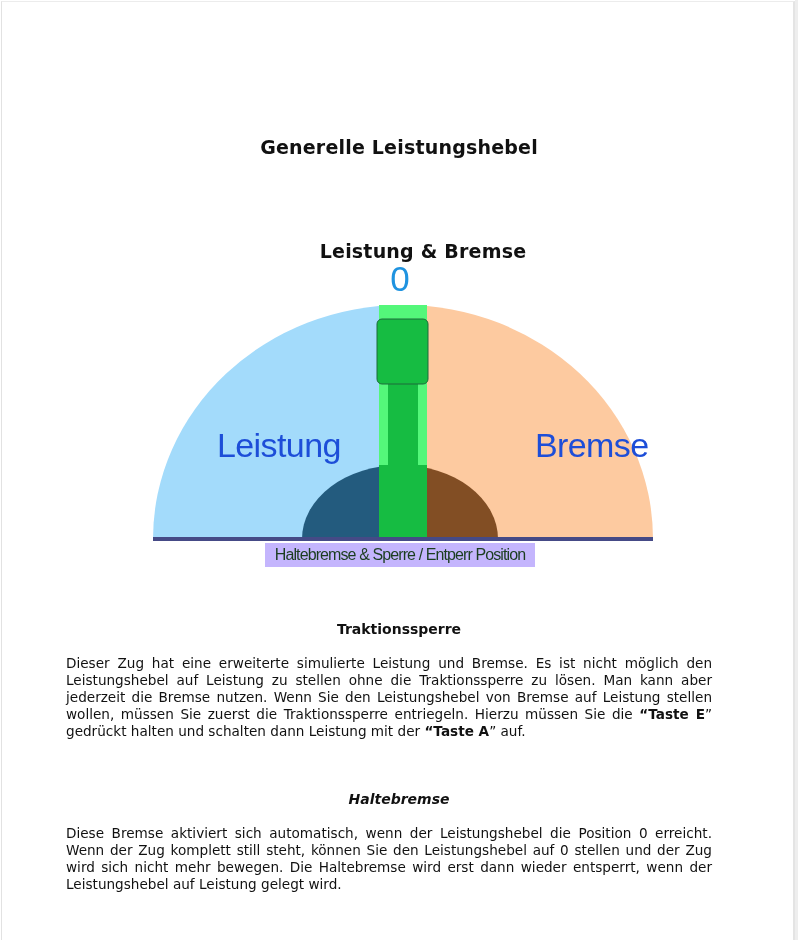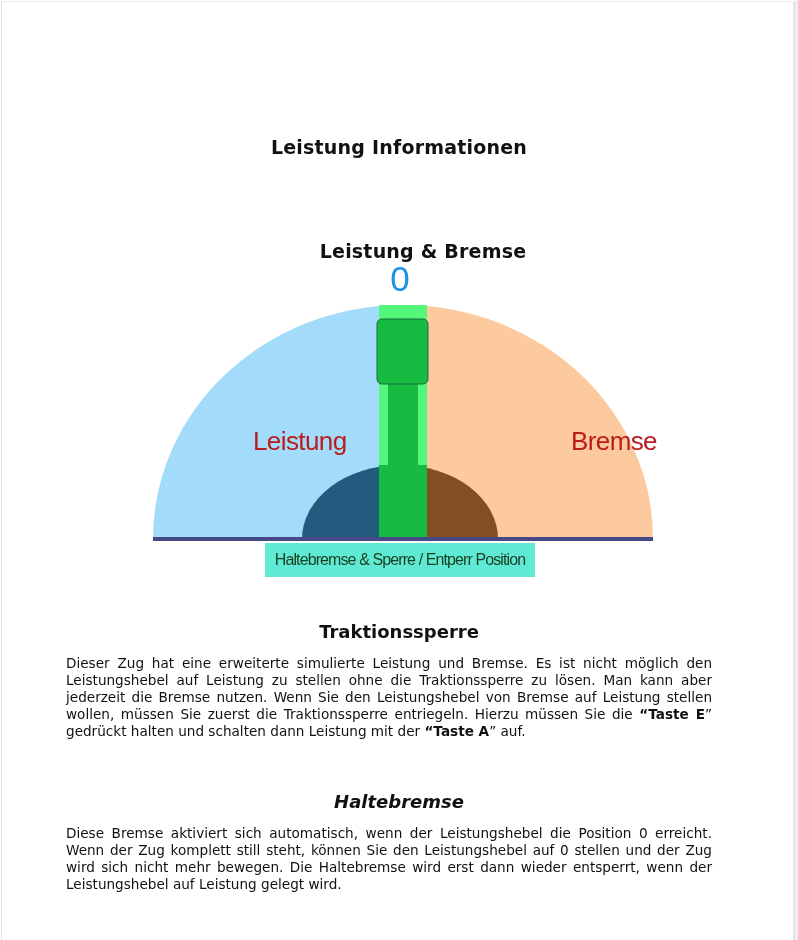--- a/index.html
+++ b/index.html
@@ -27,53 +27,53 @@
     #sub-title { top: 240px; margin-left: 24px; }
 
     .diagram { position: absolute; left: 0; top: 255px; width: 798px; height: 330px; }
     .diagram svg { position: absolute; left: 0; top: 0; }
     .zero-label {
       position: absolute; left: 380px; top: 4px; width: 40px; text-align: center;
       font-family: "Liberation Sans", sans-serif; font-size: 35px; color: #1f93e0;
     }
     .sector-label {
       position: absolute; font-family: "Liberation Sans", sans-serif;
-      font-size: 26px; color: #b91c1c; letter-spacing: -0.6px; margin-left: 36px;
+      font-size: 34px; color: #1d4ed8; letter-spacing: -0.6px;
     }
     #label-leistung { left: 217px; top: 171px; }
     #label-bremse { left: 535px; top: 171px; }
     .position-label {
-      position: absolute; left: 265px; top: 288px; width: 270px; height: 34px;
-      background: #5eead4; color: #1b3d1f;
+      position: absolute; left: 265px; top: 288px; width: 270px; height: 24px;
+      background: #c4b5fd; color: #1b3d1f;
       font-family: "Liberation Sans", sans-serif; font-size: 16px; letter-spacing: -0.9px;
       display: flex; align-items: center; justify-content: center; white-space: nowrap;
     }
 
     .section-heading {
       position: absolute; left: 0; width: 798px; text-align: center;
-      font-weight: bold; font-size: 18px;
+      font-weight: bold; font-size: 14px;
     }
     #heading-traktion { top: 621px; }
     #heading-halte { top: 791px; font-style: italic; }
 
     .paragraph {
       position: absolute; left: 66px; width: 646px;
       font-size: 13.6px; line-height: 17px; text-align: justify; color: #111;
     }
     #para-traktion { top: 655px; }
     #para-halte { top: 825px; text-align: left; }
     .paragraph b { font-weight: bold; }
   </style>
 </head>
 <body>
 
 <div class="page-frame"></div>
 <div class="scroll-edge"></div>
 
-<div id="main-title" class="title">Leistung Informationen</div>
+<div id="main-title" class="title">Generelle Leistungshebel</div>
 <div id="sub-title" class="title">Leistung &amp; Bremse</div>
 
 <div class="diagram">
   <svg width="798" height="330" viewBox="0 0 798 330">
 
     <path id="outer-left" d="M153 284 A250 234 0 0 1 403 50 L403 284 Z" fill="#a3dbfb"></path>
 
     <path id="outer-right" d="M403 50 A250 234 0 0 1 653 284 L403 284 Z" fill="#fdcaa0"></path>
 
     <path id="inner-left" d="M302 284 A98 74 0 0 1 400 210 L400 284 Z" fill="#235b7e"></path>

